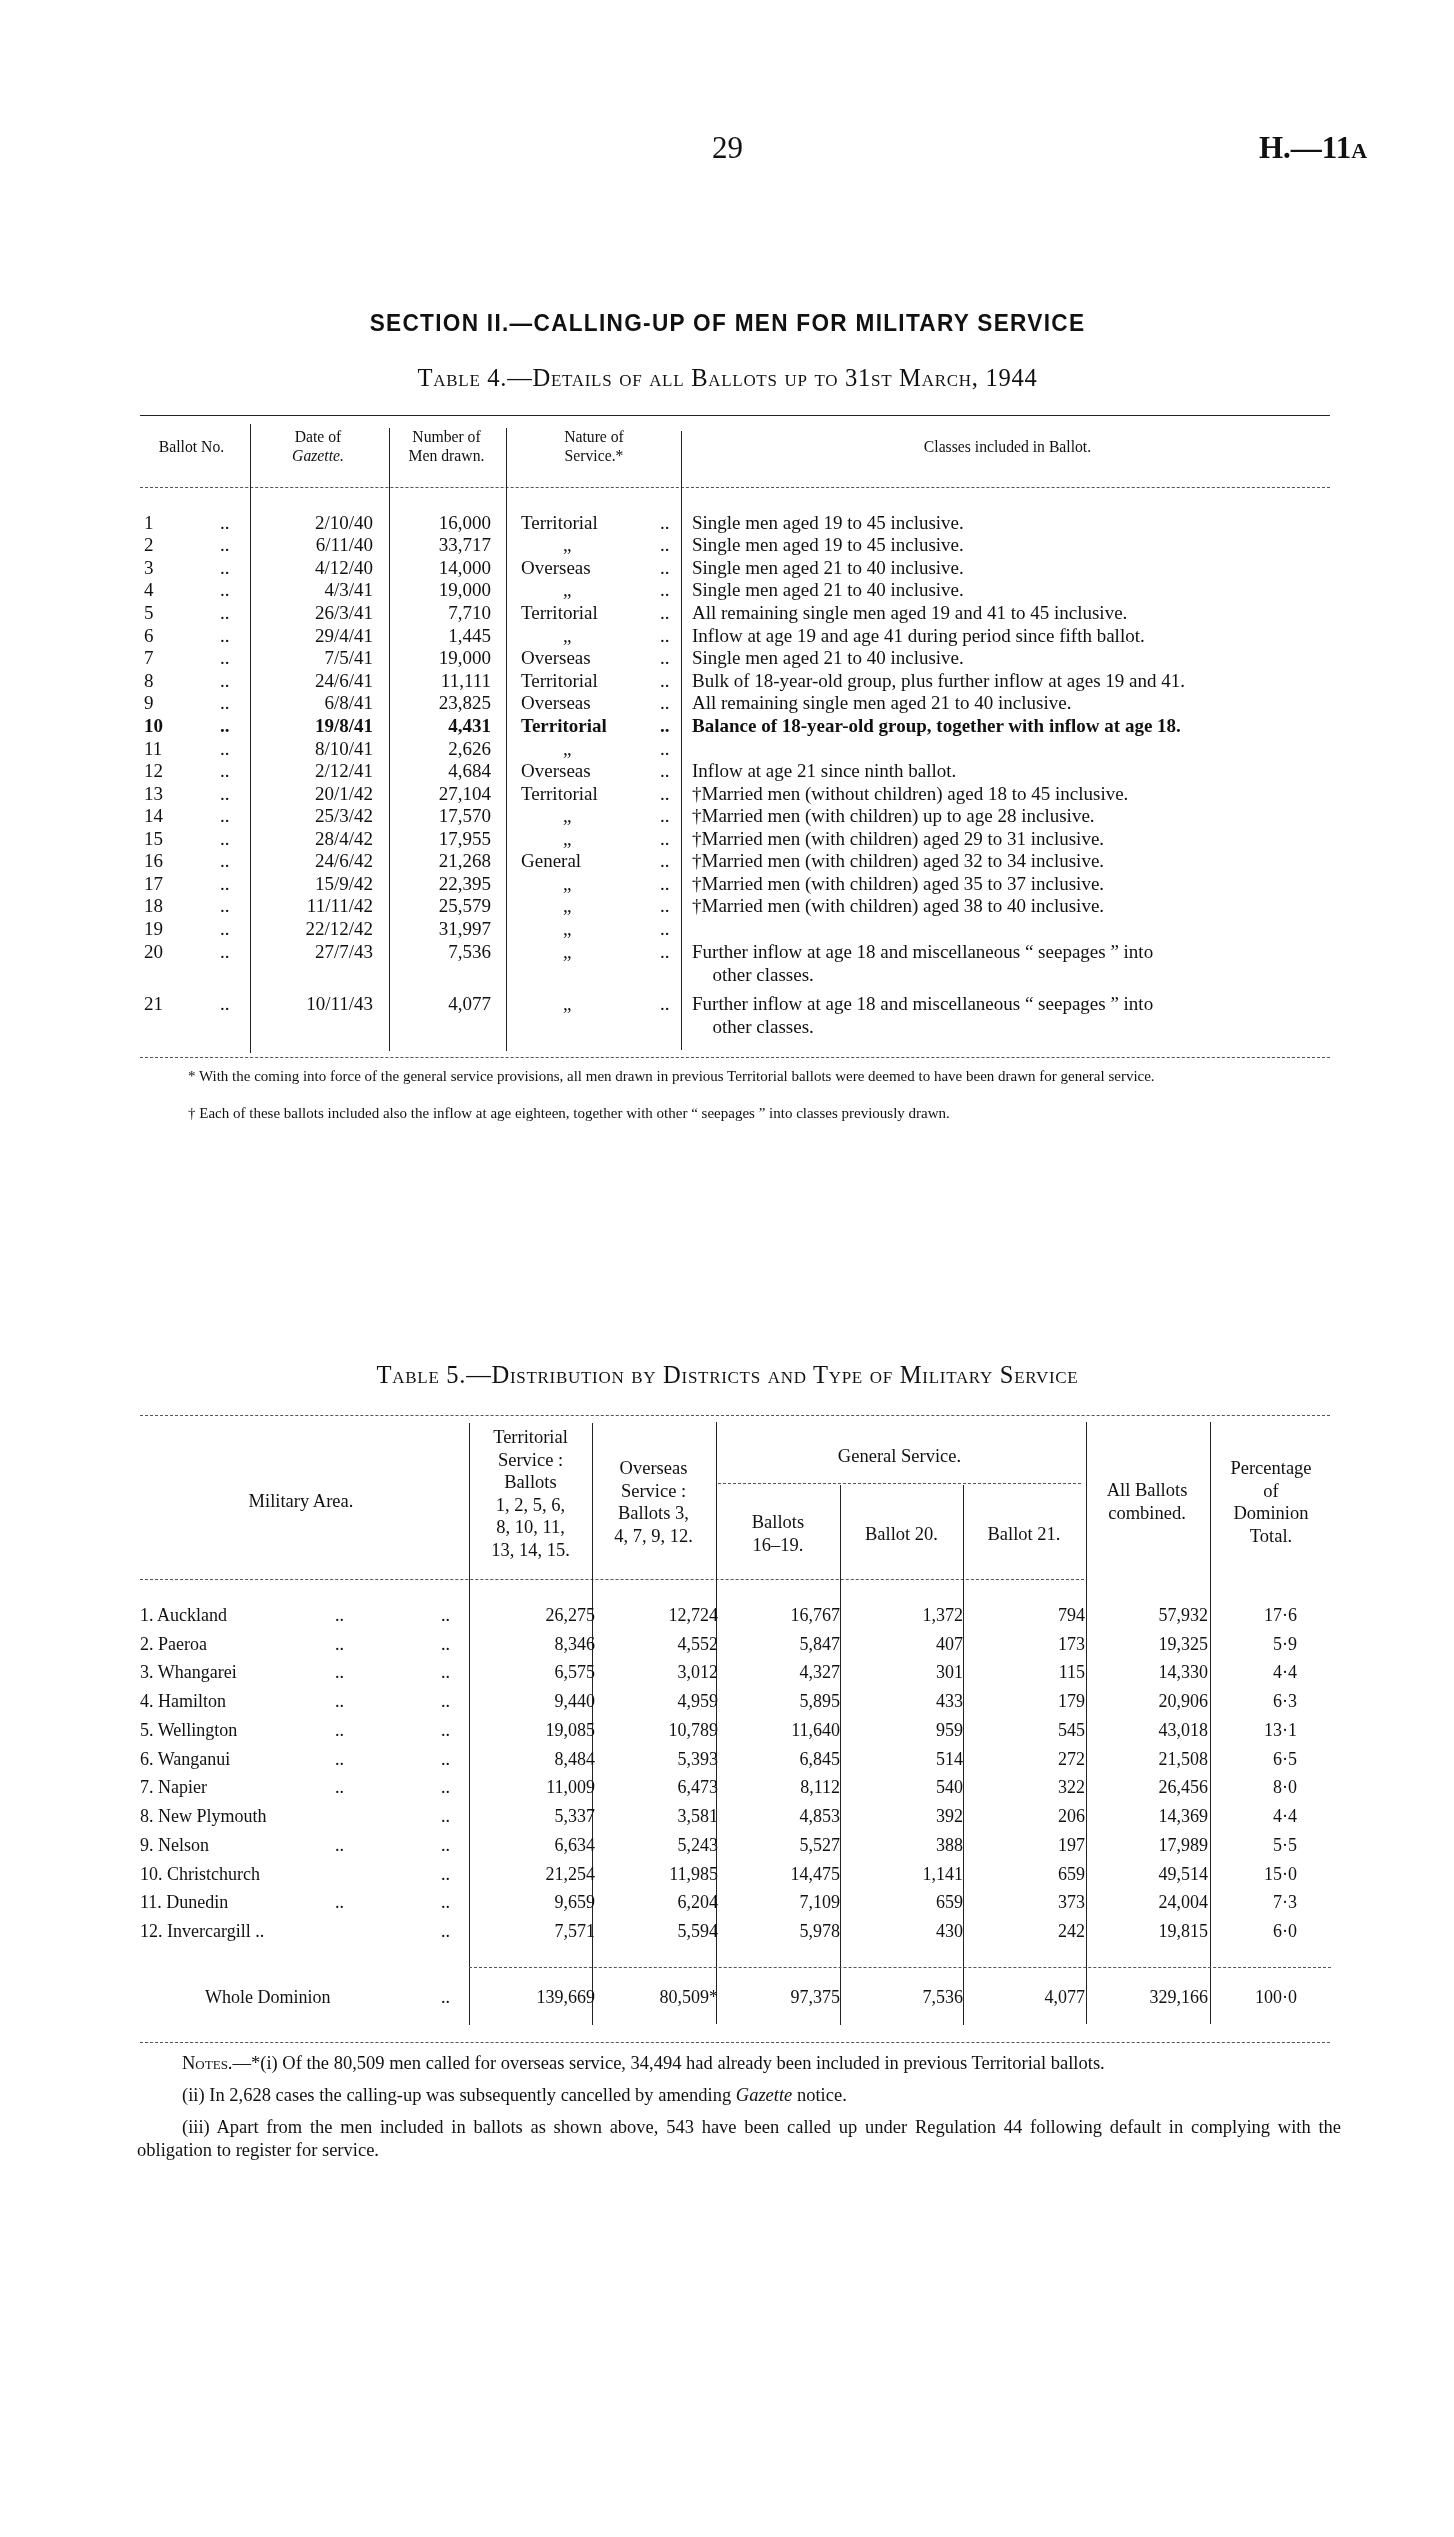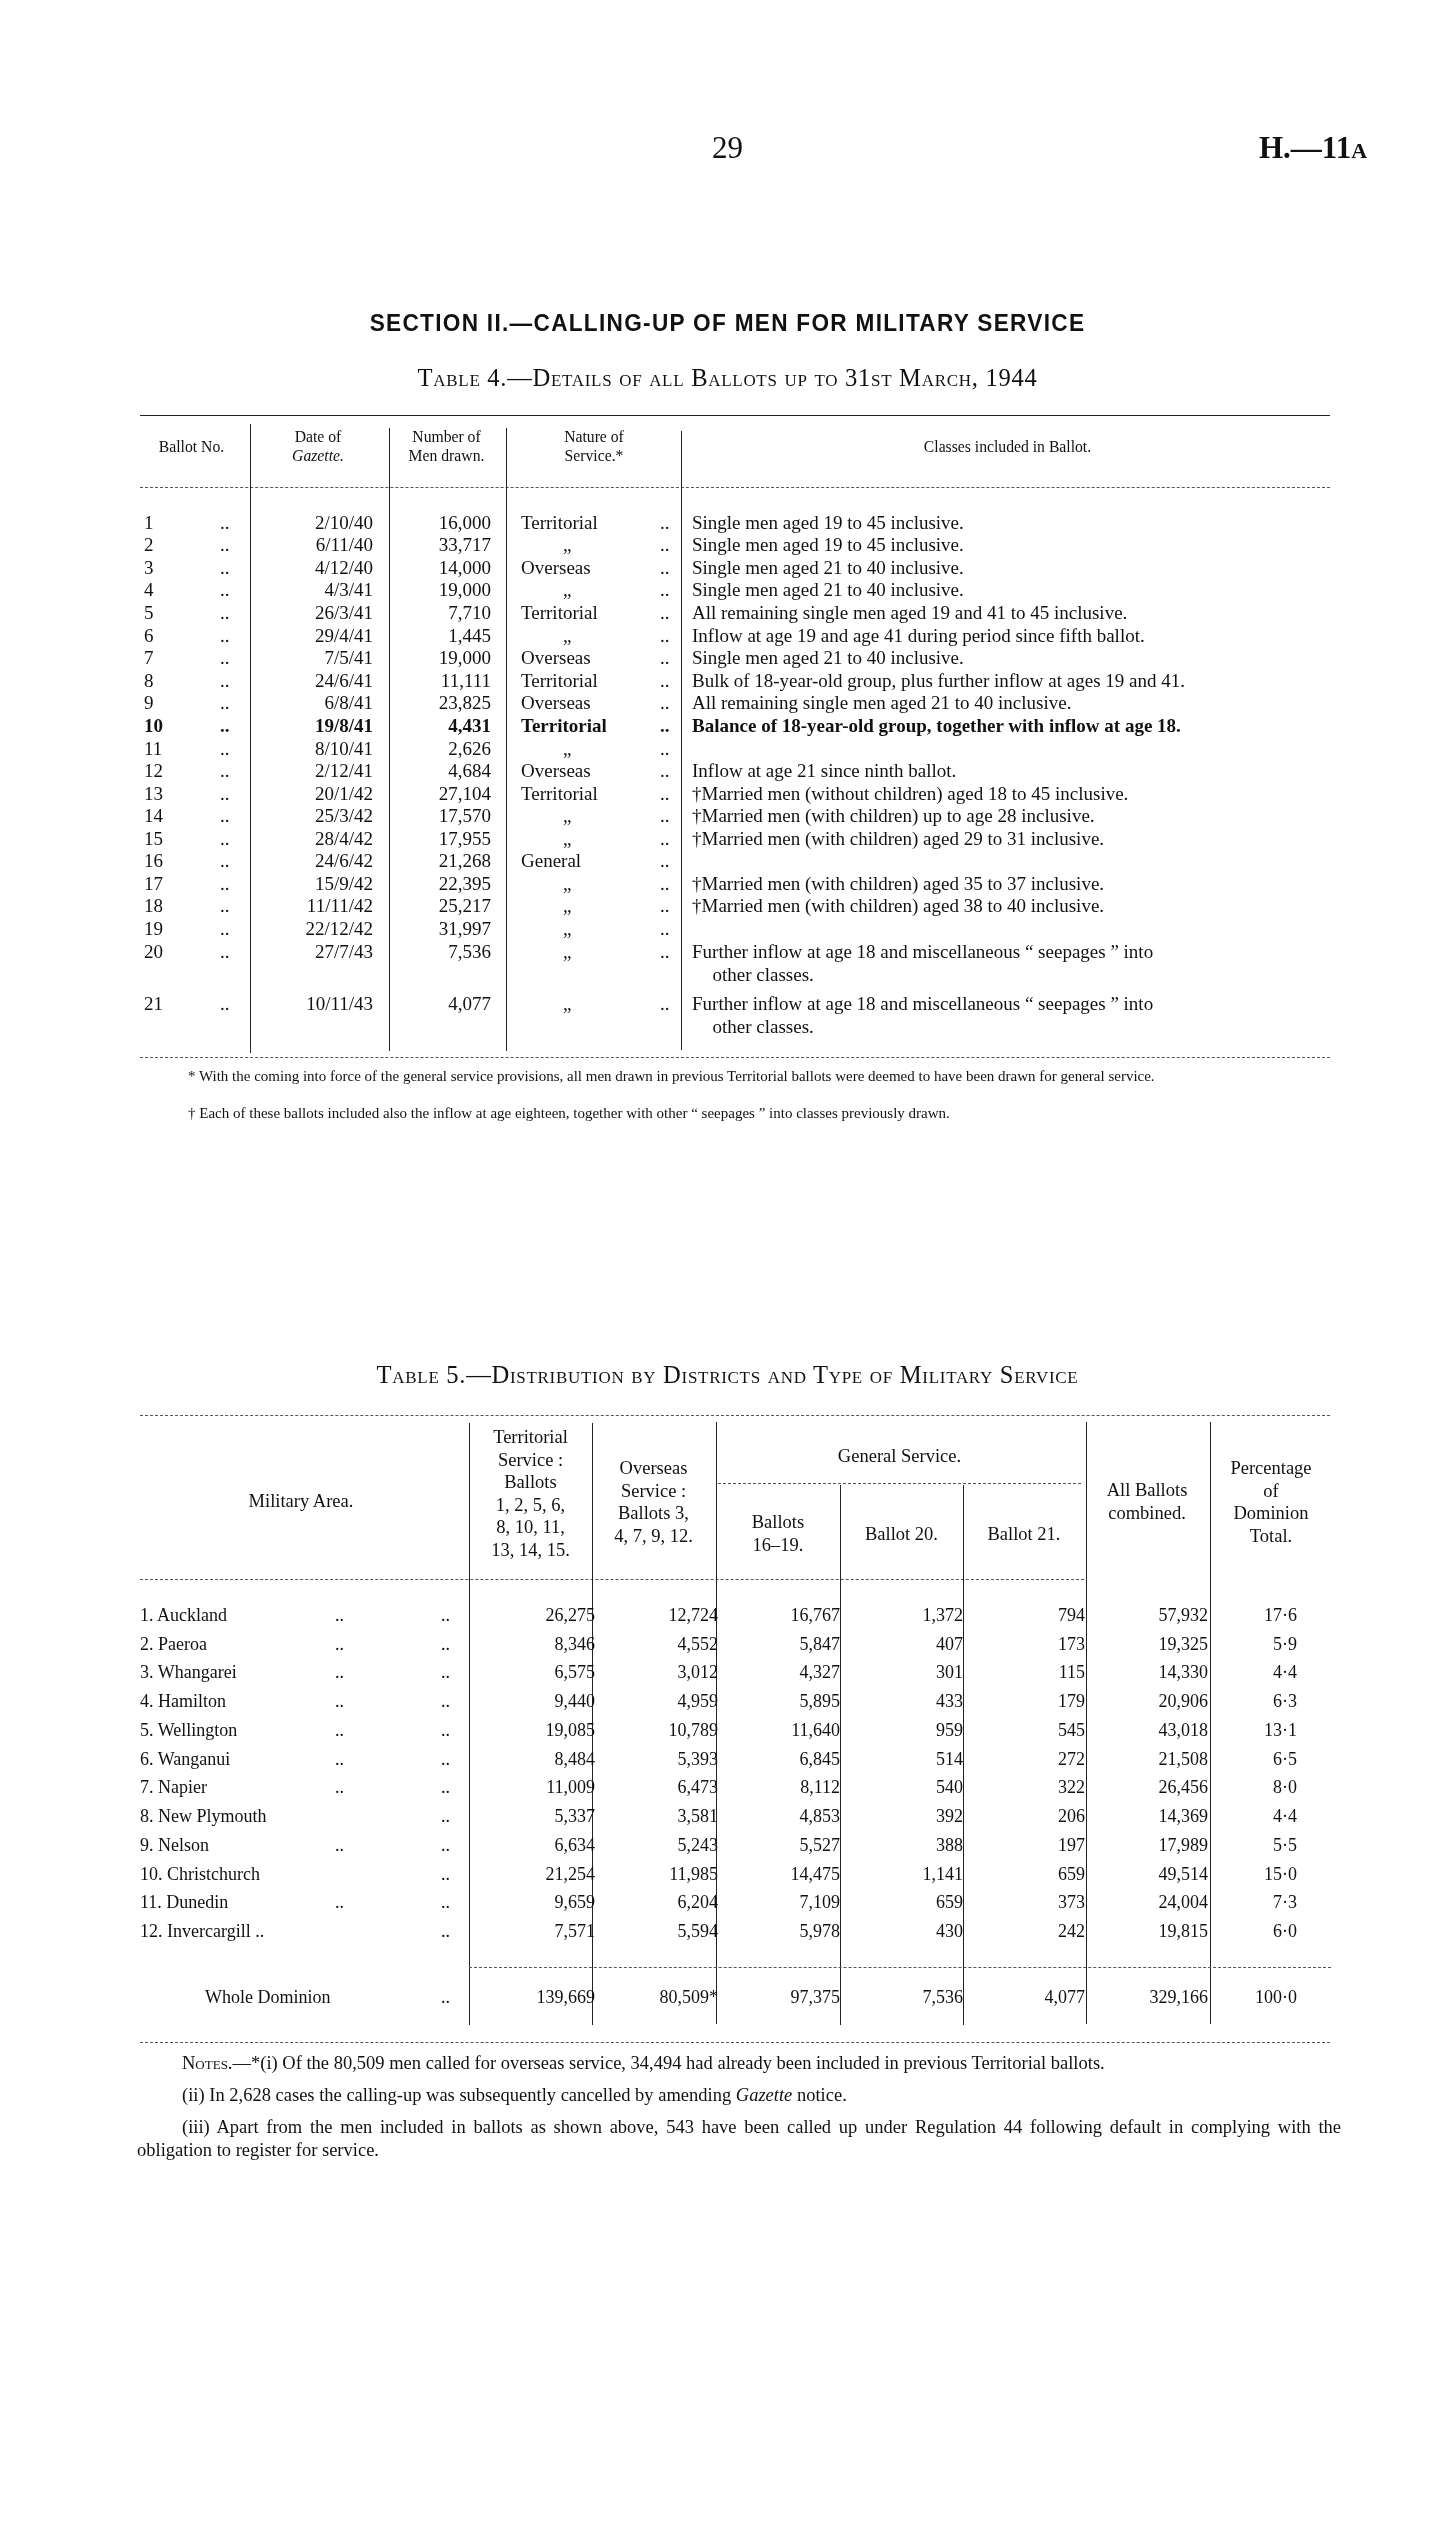--- a/index.html
+++ b/index.html
@@ -227,35 +227,36 @@
         <span class="c-dots2">..</span>
         <span class="c-cls"><span>†Married men (with children) aged 29 to 31 inclusive.</span></span>
       </div>
       <div class="t4-row" style="top: 850px;">
         <span class="c-no">16</span>
         <span class="c-dots1">..</span>
         <span class="c-date">24/6/42</span>
         <span class="c-num">21,268</span>
         <span class="c-nat">General</span>
         <span class="c-dots2">..</span>
+        <span class="c-cls"><span>†Married men (with children) aged 32 to 34 inclusive.</span></span>
       </div>
       <div class="t4-row" style="top: 873px;">
         <span class="c-no">17</span>
         <span class="c-dots1">..</span>
         <span class="c-date">15/9/42</span>
         <span class="c-num">22,395</span>
         <span class="c-nat ditto">„</span>
         <span class="c-dots2">..</span>
         <span class="c-cls"><span>†Married men (with children) aged 35 to 37 inclusive.</span></span>
       </div>
       <div class="t4-row" style="top: 895px;">
         <span class="c-no">18</span>
         <span class="c-dots1">..</span>
         <span class="c-date">11/11/42</span>
-        <span class="c-num">25,217</span>
+        <span class="c-num">25,579</span>
         <span class="c-nat ditto">„</span>
         <span class="c-dots2">..</span>
         <span class="c-cls"><span>†Married men (with children) aged 38 to 40 inclusive.</span></span>
       </div>
       <div class="t4-row" style="top: 918px;">
         <span class="c-no">19</span>
         <span class="c-dots1">..</span>
         <span class="c-date">22/12/42</span>
         <span class="c-num">31,997</span>
         <span class="c-nat ditto">„</span>

